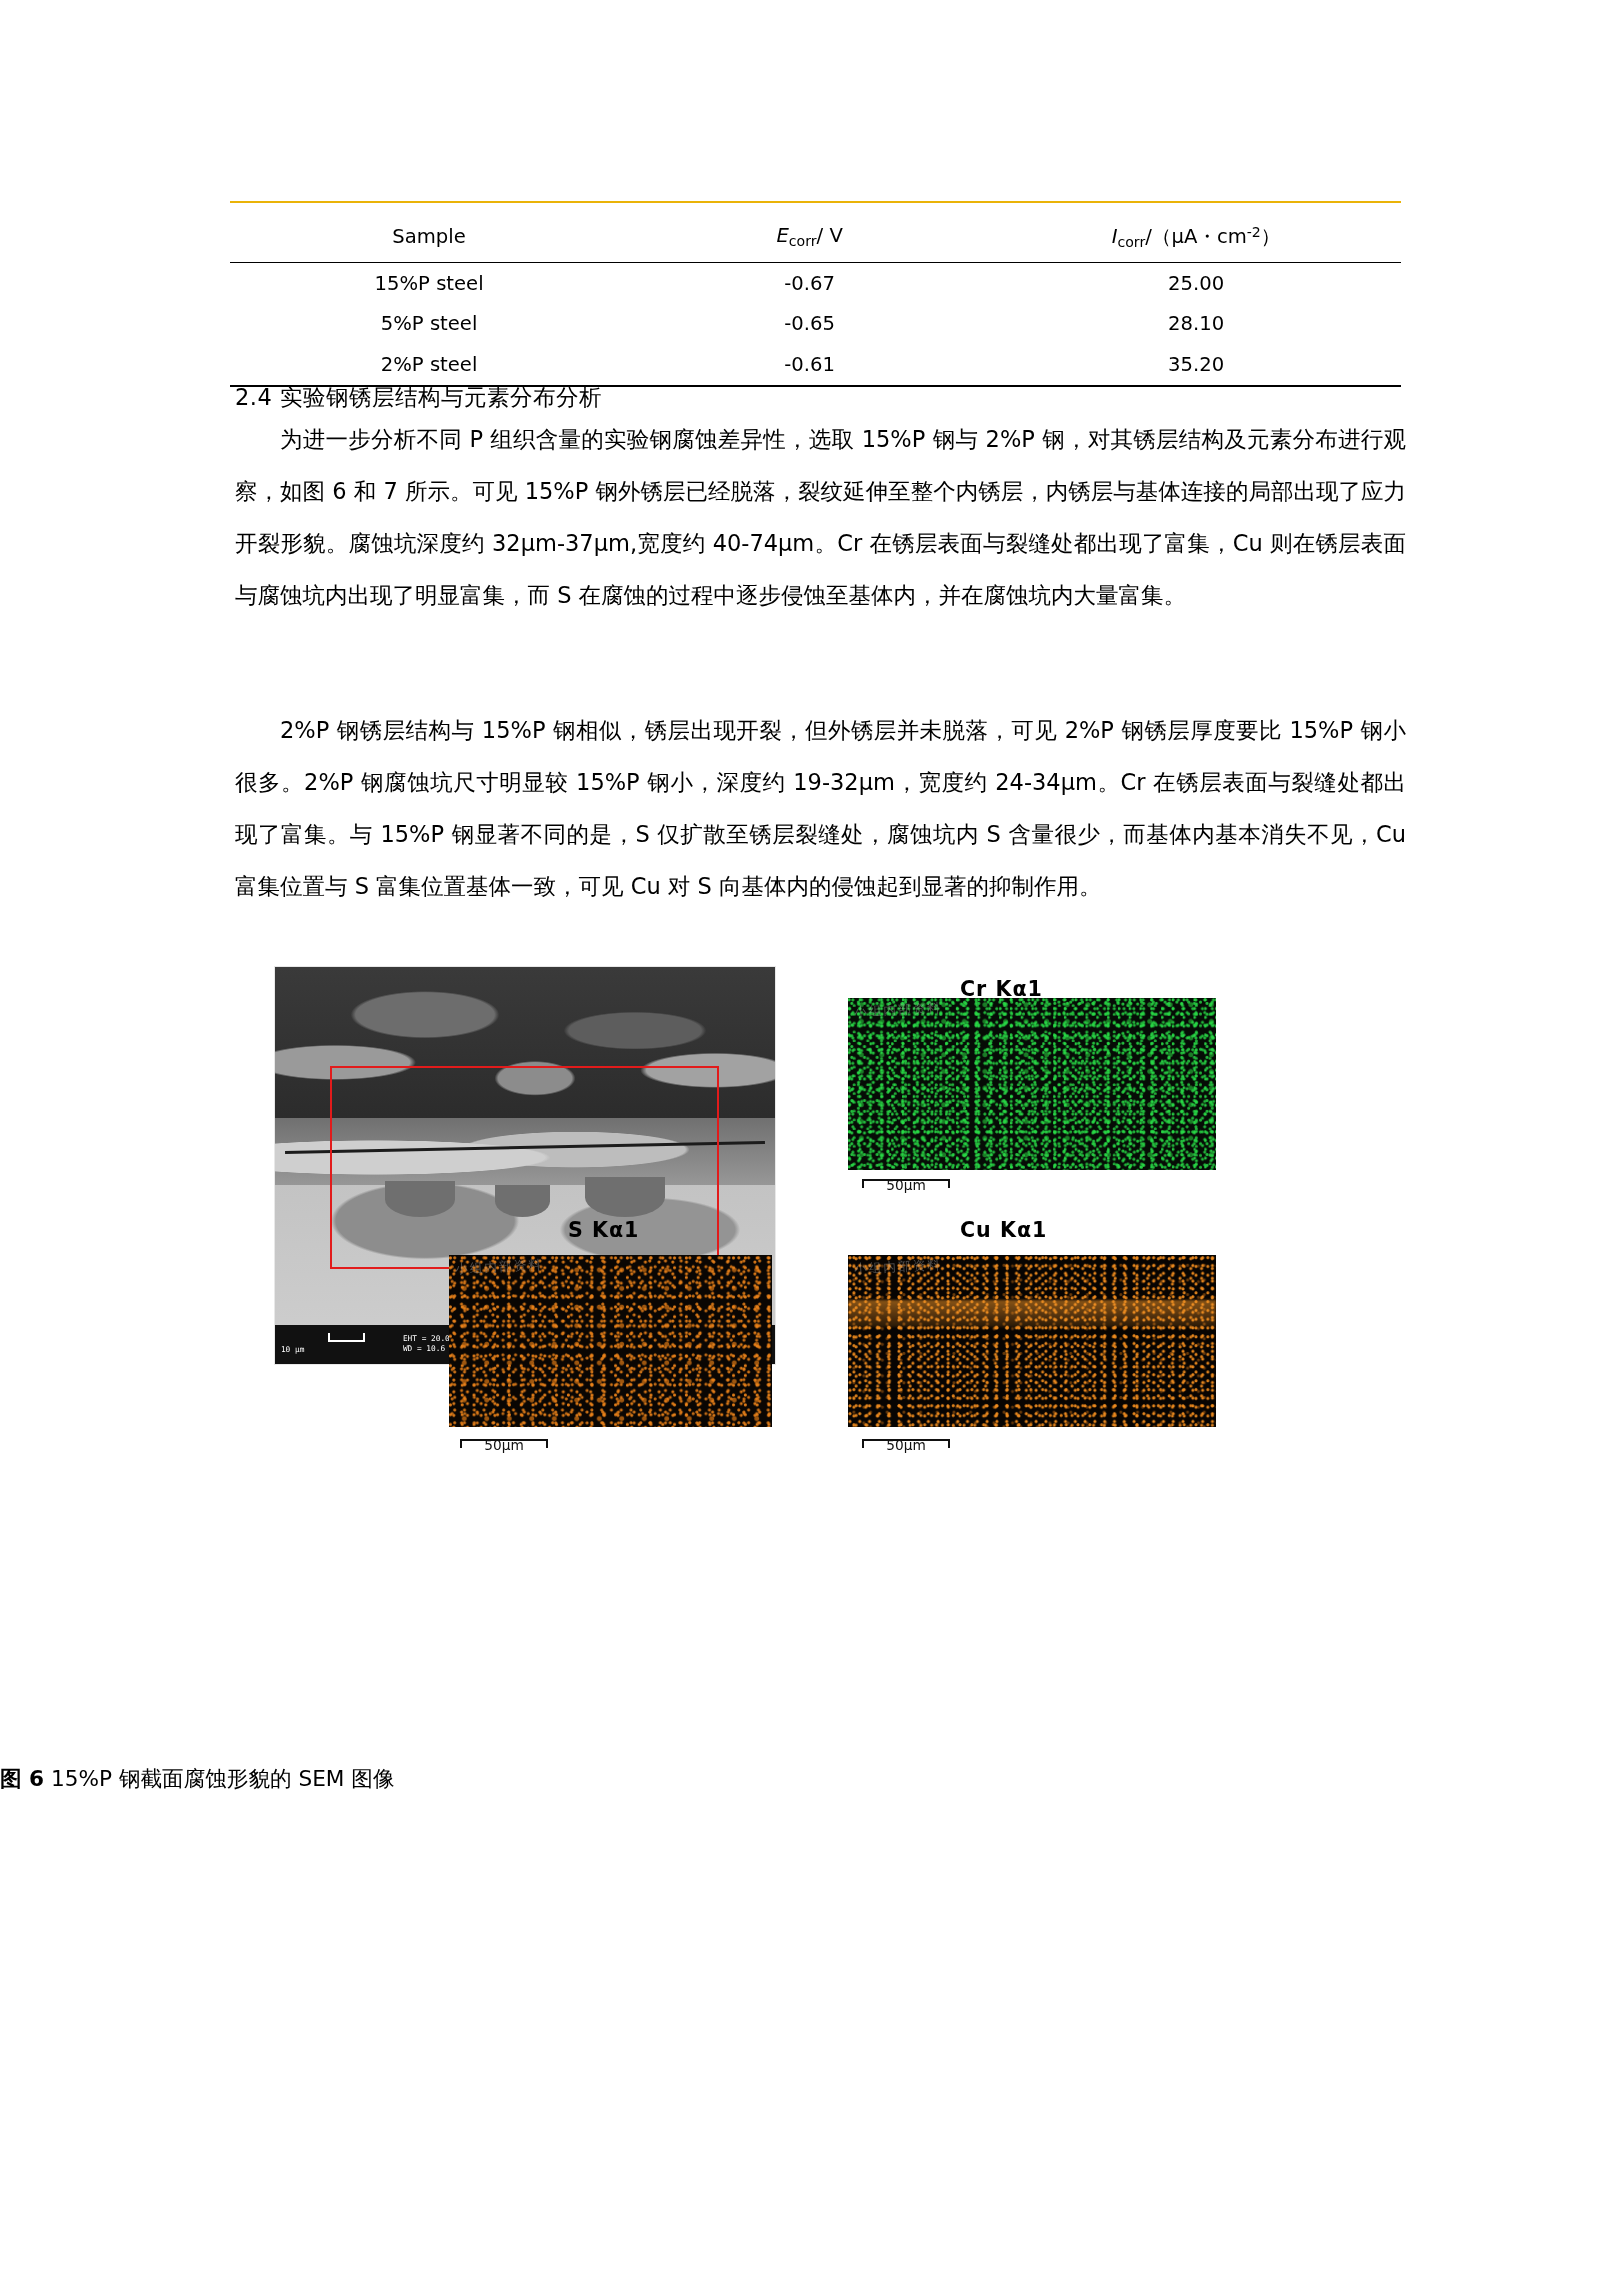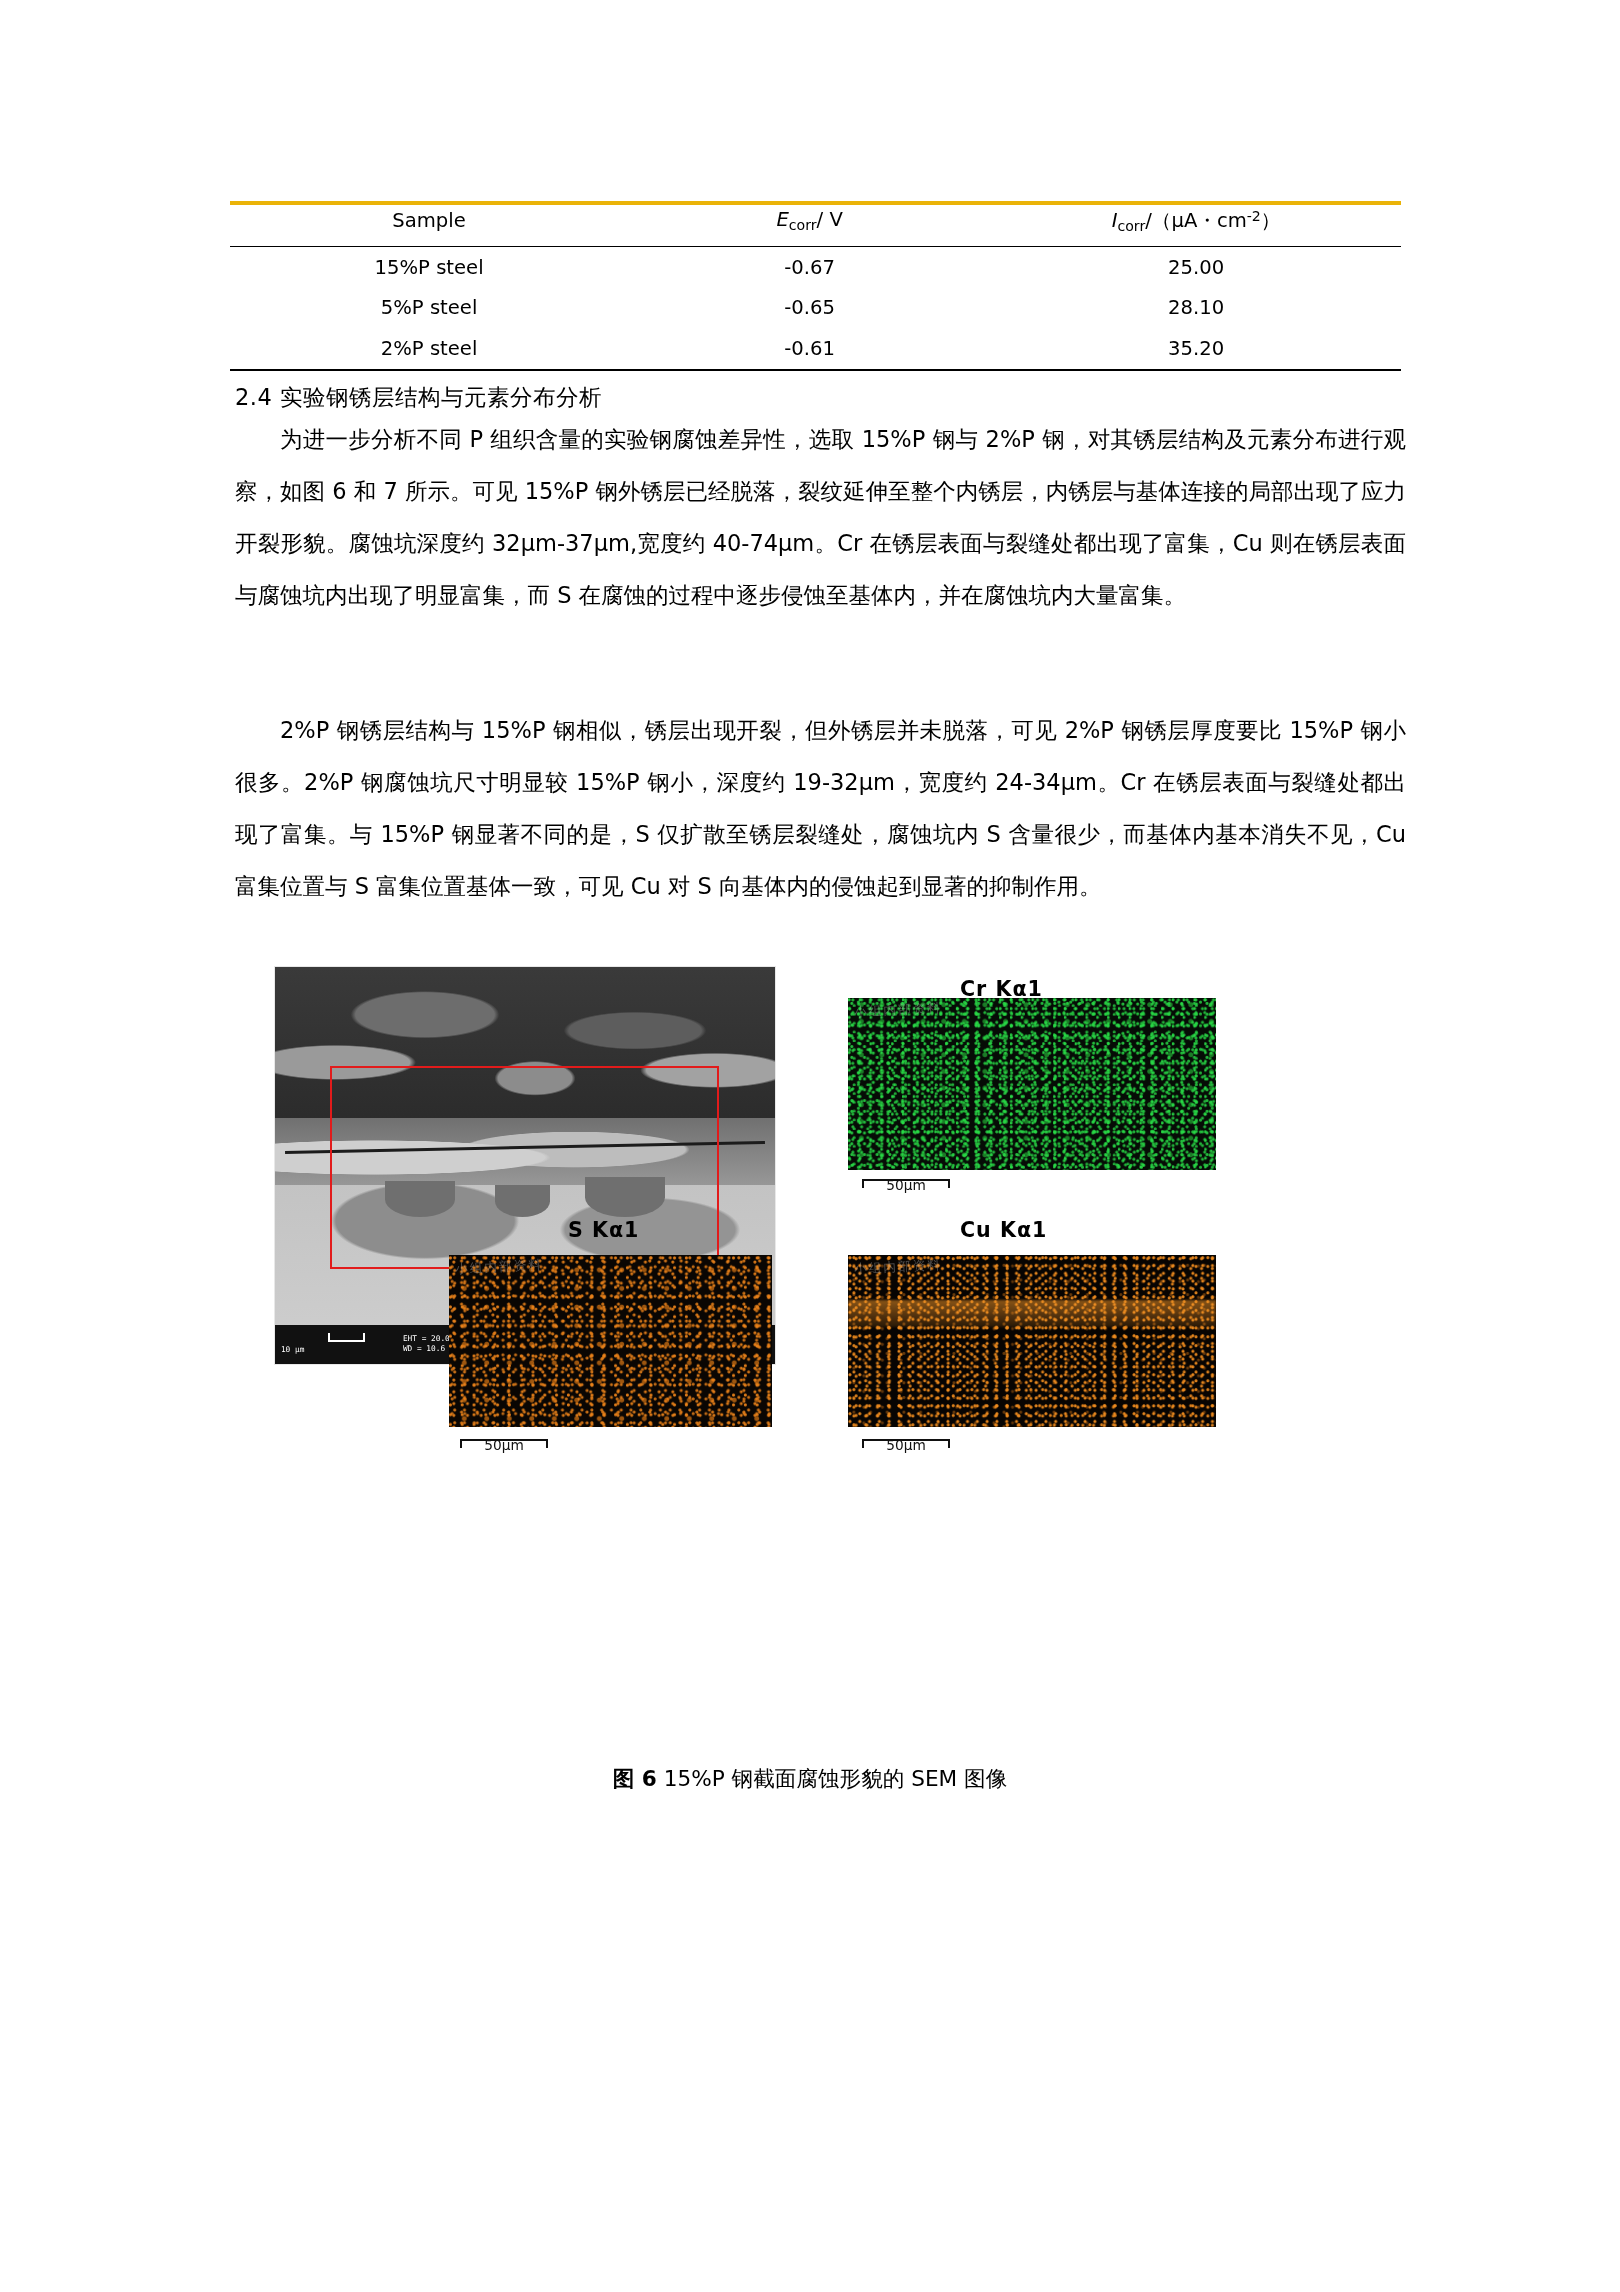--- a/index.html
+++ b/index.html
@@ -57,23 +57,23 @@
     font-family: "DejaVu Sans", sans-serif;
     font-size: 19.6px;
   }
   table.data-table th,
   table.data-table td {
     text-align: center;
     padding: 8.8px 3.9px;
     font-weight: normal;
   }
   table.data-table thead th {
-    border-top: 4px solid #eab308;
+    border-top: 2px solid #eab308;
     border-bottom: 1px solid #000;
-    padding-top: 2px;
+    padding-top: 20px;
     padding-bottom: 11.8px;
   }
   table.data-table tbody tr:last-child td {
     border-bottom: 2px solid #000;
   }
   .col-a { width: 34%; }
   .col-b { width: 31%; }
   .col-c { width: 35%; }
   sub { font-size: 0.72em; vertical-align: -0.25em; }
   sup { font-size: 0.72em; vertical-align: 0.45em; }
@@ -278,21 +278,20 @@
     height: 6.9px;
     margin-bottom: -13.7px;
   }
   .map-scale .lbl { position: relative; top: 2.9px; }
 
   
   .caption-cn {
     position: absolute;
     left: 0; top: 1764px;
     width: 1620px;
-    text-align: center;
     font-family: "DejaVu Sans", sans-serif;
     font-size: 21.6px;
   }
   .caption-cn b { font-weight: bold; }
   .caption-en {
     position: absolute;
     left: 0; top: 1811px;
     width: 1620px;
     text-align: center;
     font-family: "Liberation Serif", serif;

